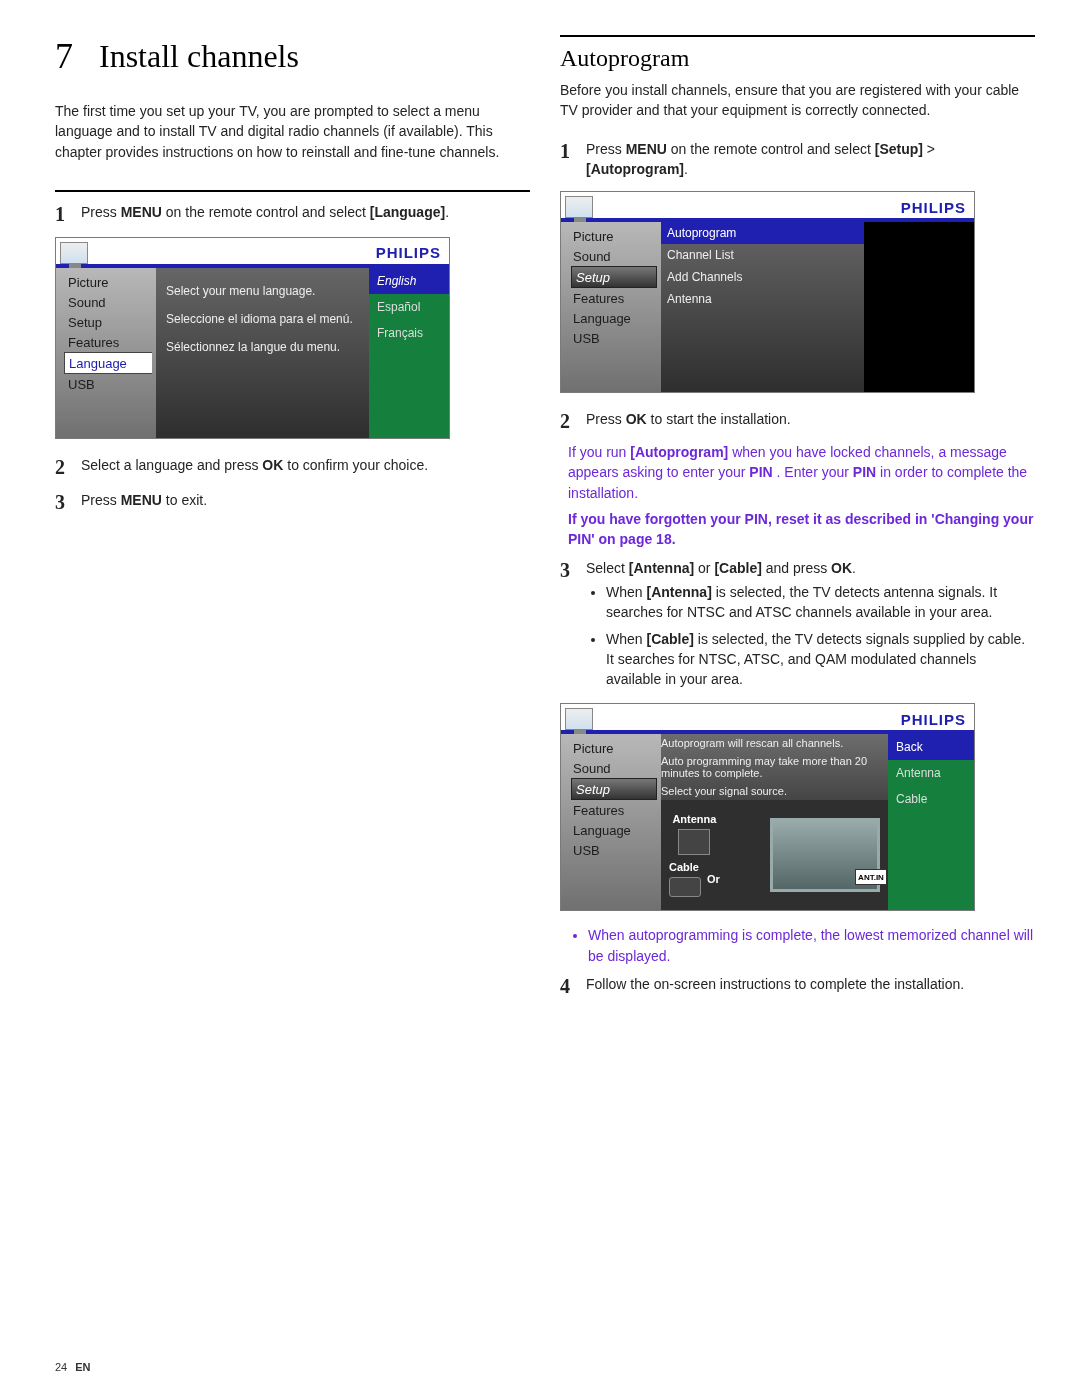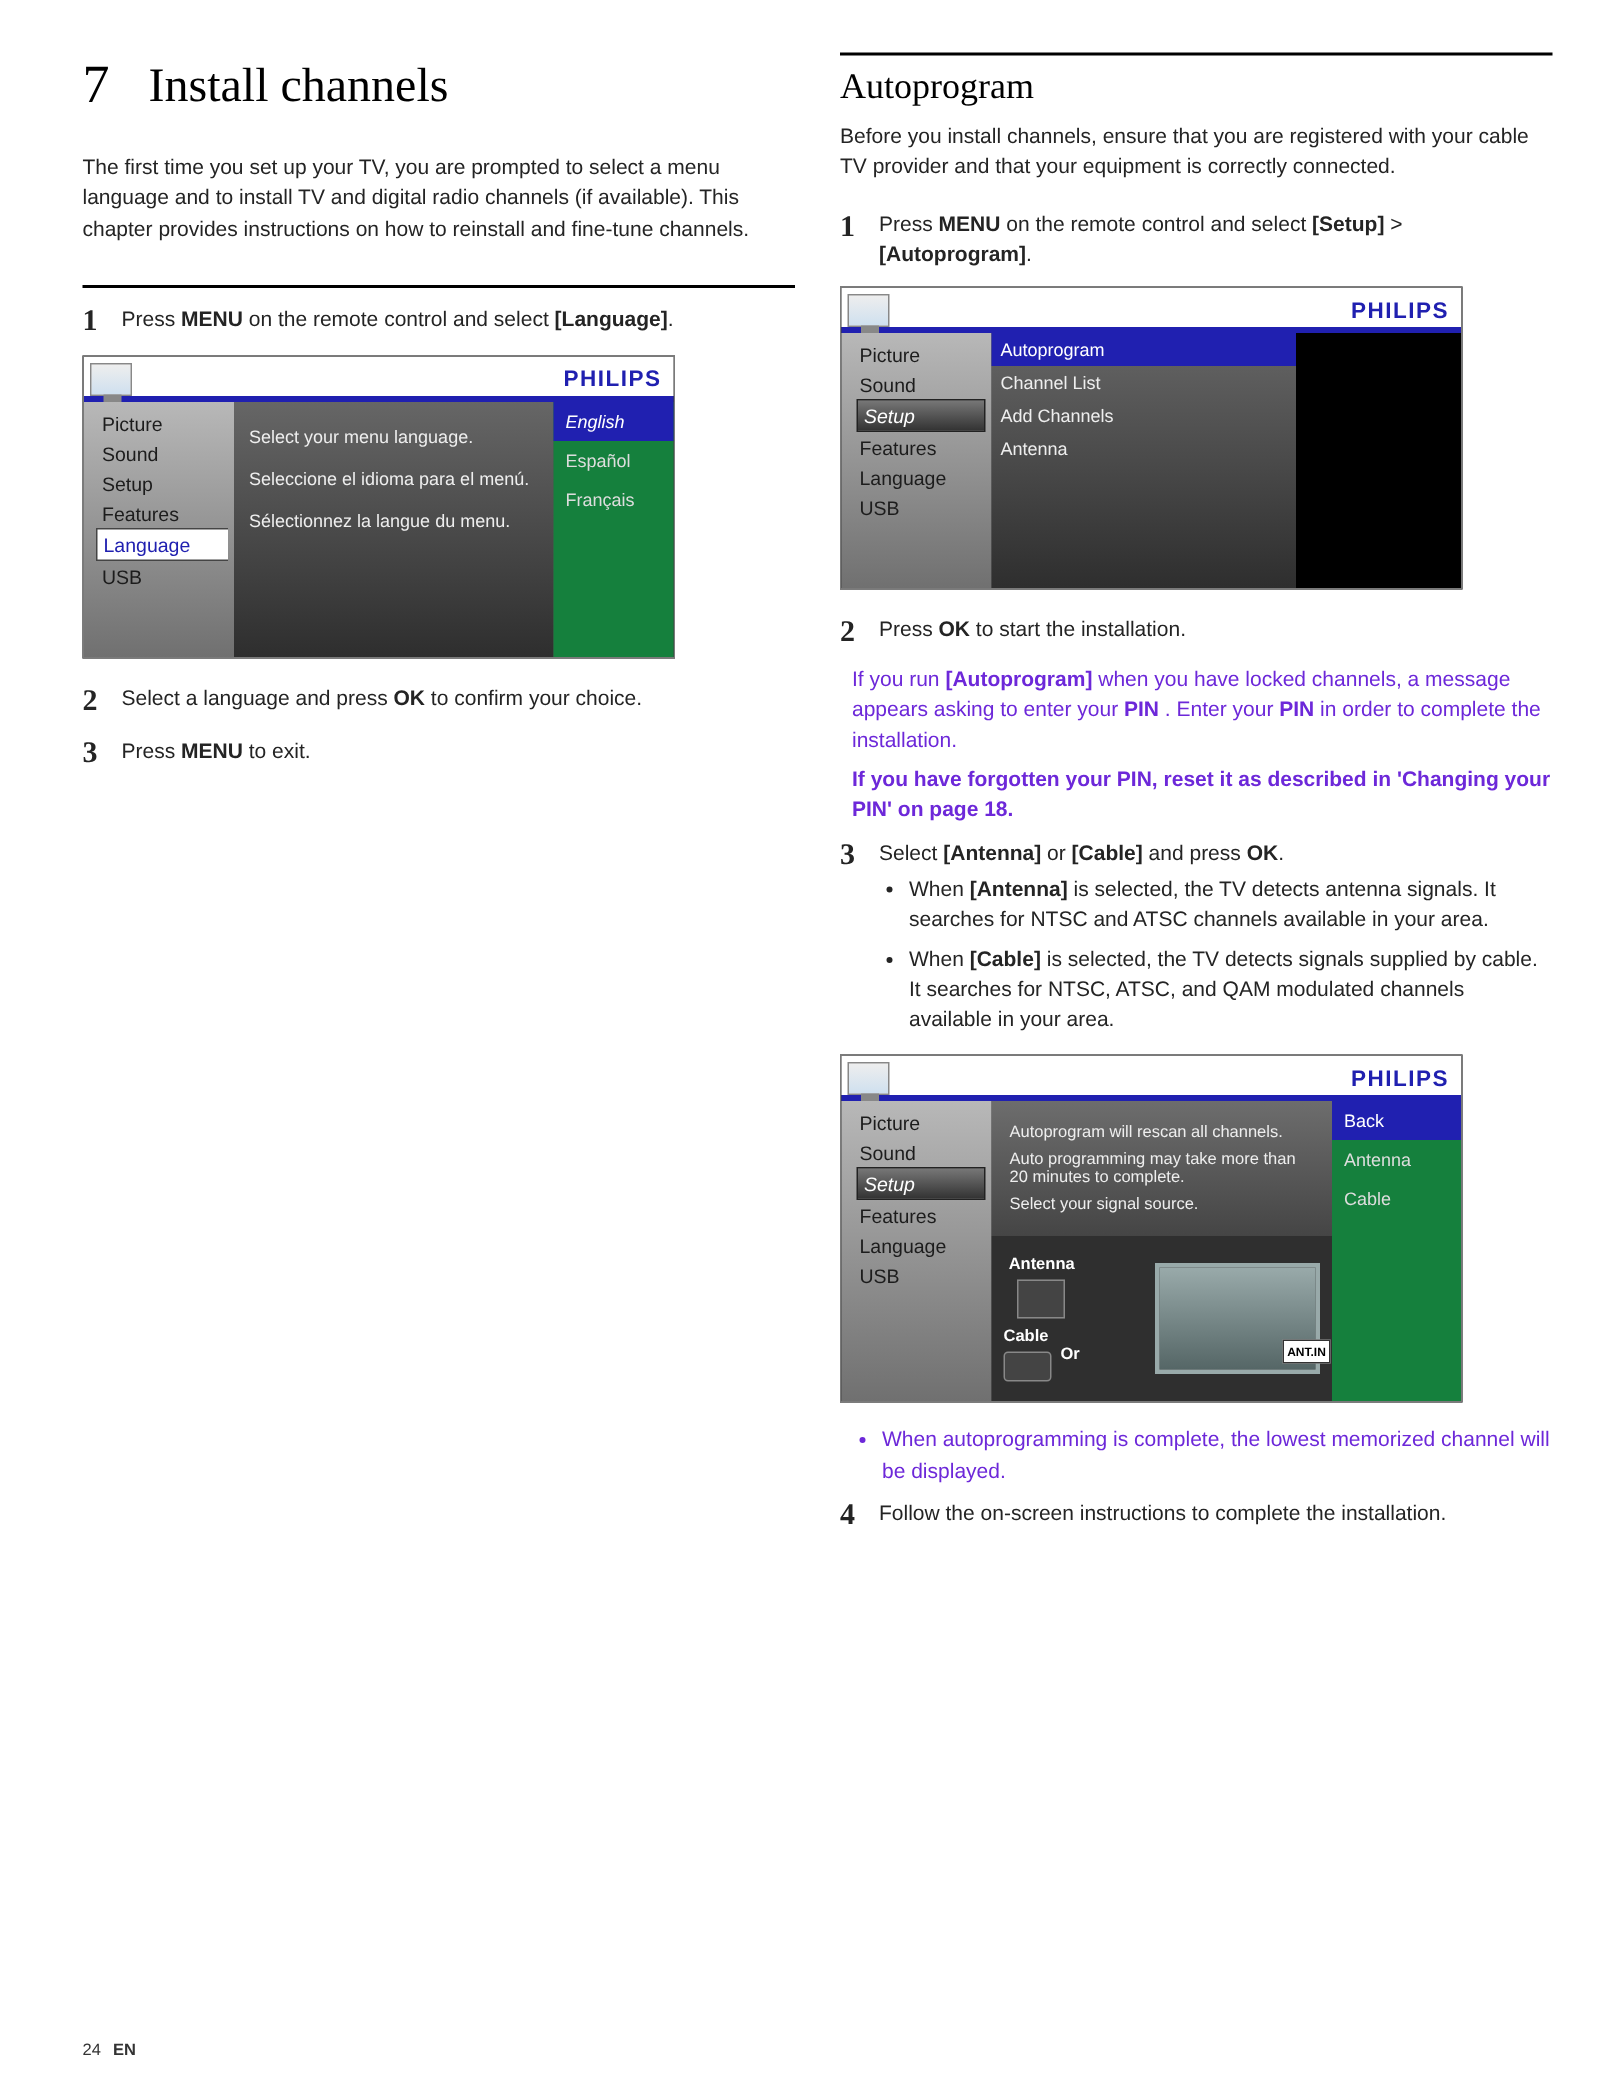--- a/index.html
+++ b/index.html
@@ -44,21 +44,21 @@
   .rightcol { width: 80px; background:#15803d; color:#ddd; font-size:12px; padding:0;}
   .rightcol .rrow { padding:6px 6px 6px 8px; }
   .rightcol .rrow.hl { background:#2020b0; color:#fff; }
   .rightcol .rit { font-style:italic; }
 
   
   .autolist .itm { padding:4px 6px; color:#eee; font-size:12px; }
   .autolist .itm.hl { background:#2020b0; color:#fff;}
 
   
-  .antnote { background: linear-gradient(#6d6d6d,#454545); padding:12px; font-size:11px; color:#eee;}
+  .antnote { background: linear-gradient(#6d6d6d,#454545); padding:0; font-size:11px; color:#eee;}
   .antdiag { height:110px; background:#2f2f2f; display:flex; align-items:center; padding:6px 8px; gap:6px;}
   .antblk { flex:0 0 auto; display:flex; flex-direction:column; align-items:center; }
   .anttxt { color:#fff; font-size:11px; font-weight:700; margin-bottom:4px;}
   .anticon { width:32px; height:26px; border:1px solid #888; background:#444; position:relative;}
   .cablebox { width:32px; height:20px; border:1px solid #888; background:#444; border-radius:3px;}
   .tvscreen { width:110px; height:74px; border:3px solid #9aa; background: linear-gradient(#9aa,#566); margin-left:auto; position:relative;}
   .antin { position:absolute; right:-10px; bottom:4px; width:32px; height:16px; background:#fff; color:#000; font-size:8px; font-weight:700; display:flex; align-items:center; justify-content:center; border:1px solid #333;}
   .ortxt { color:#fff; font-size:11px; font-weight:700;}
 
   .pnum { position:absolute; bottom:24px; left:55px; font-size:11px; color:#333;}

